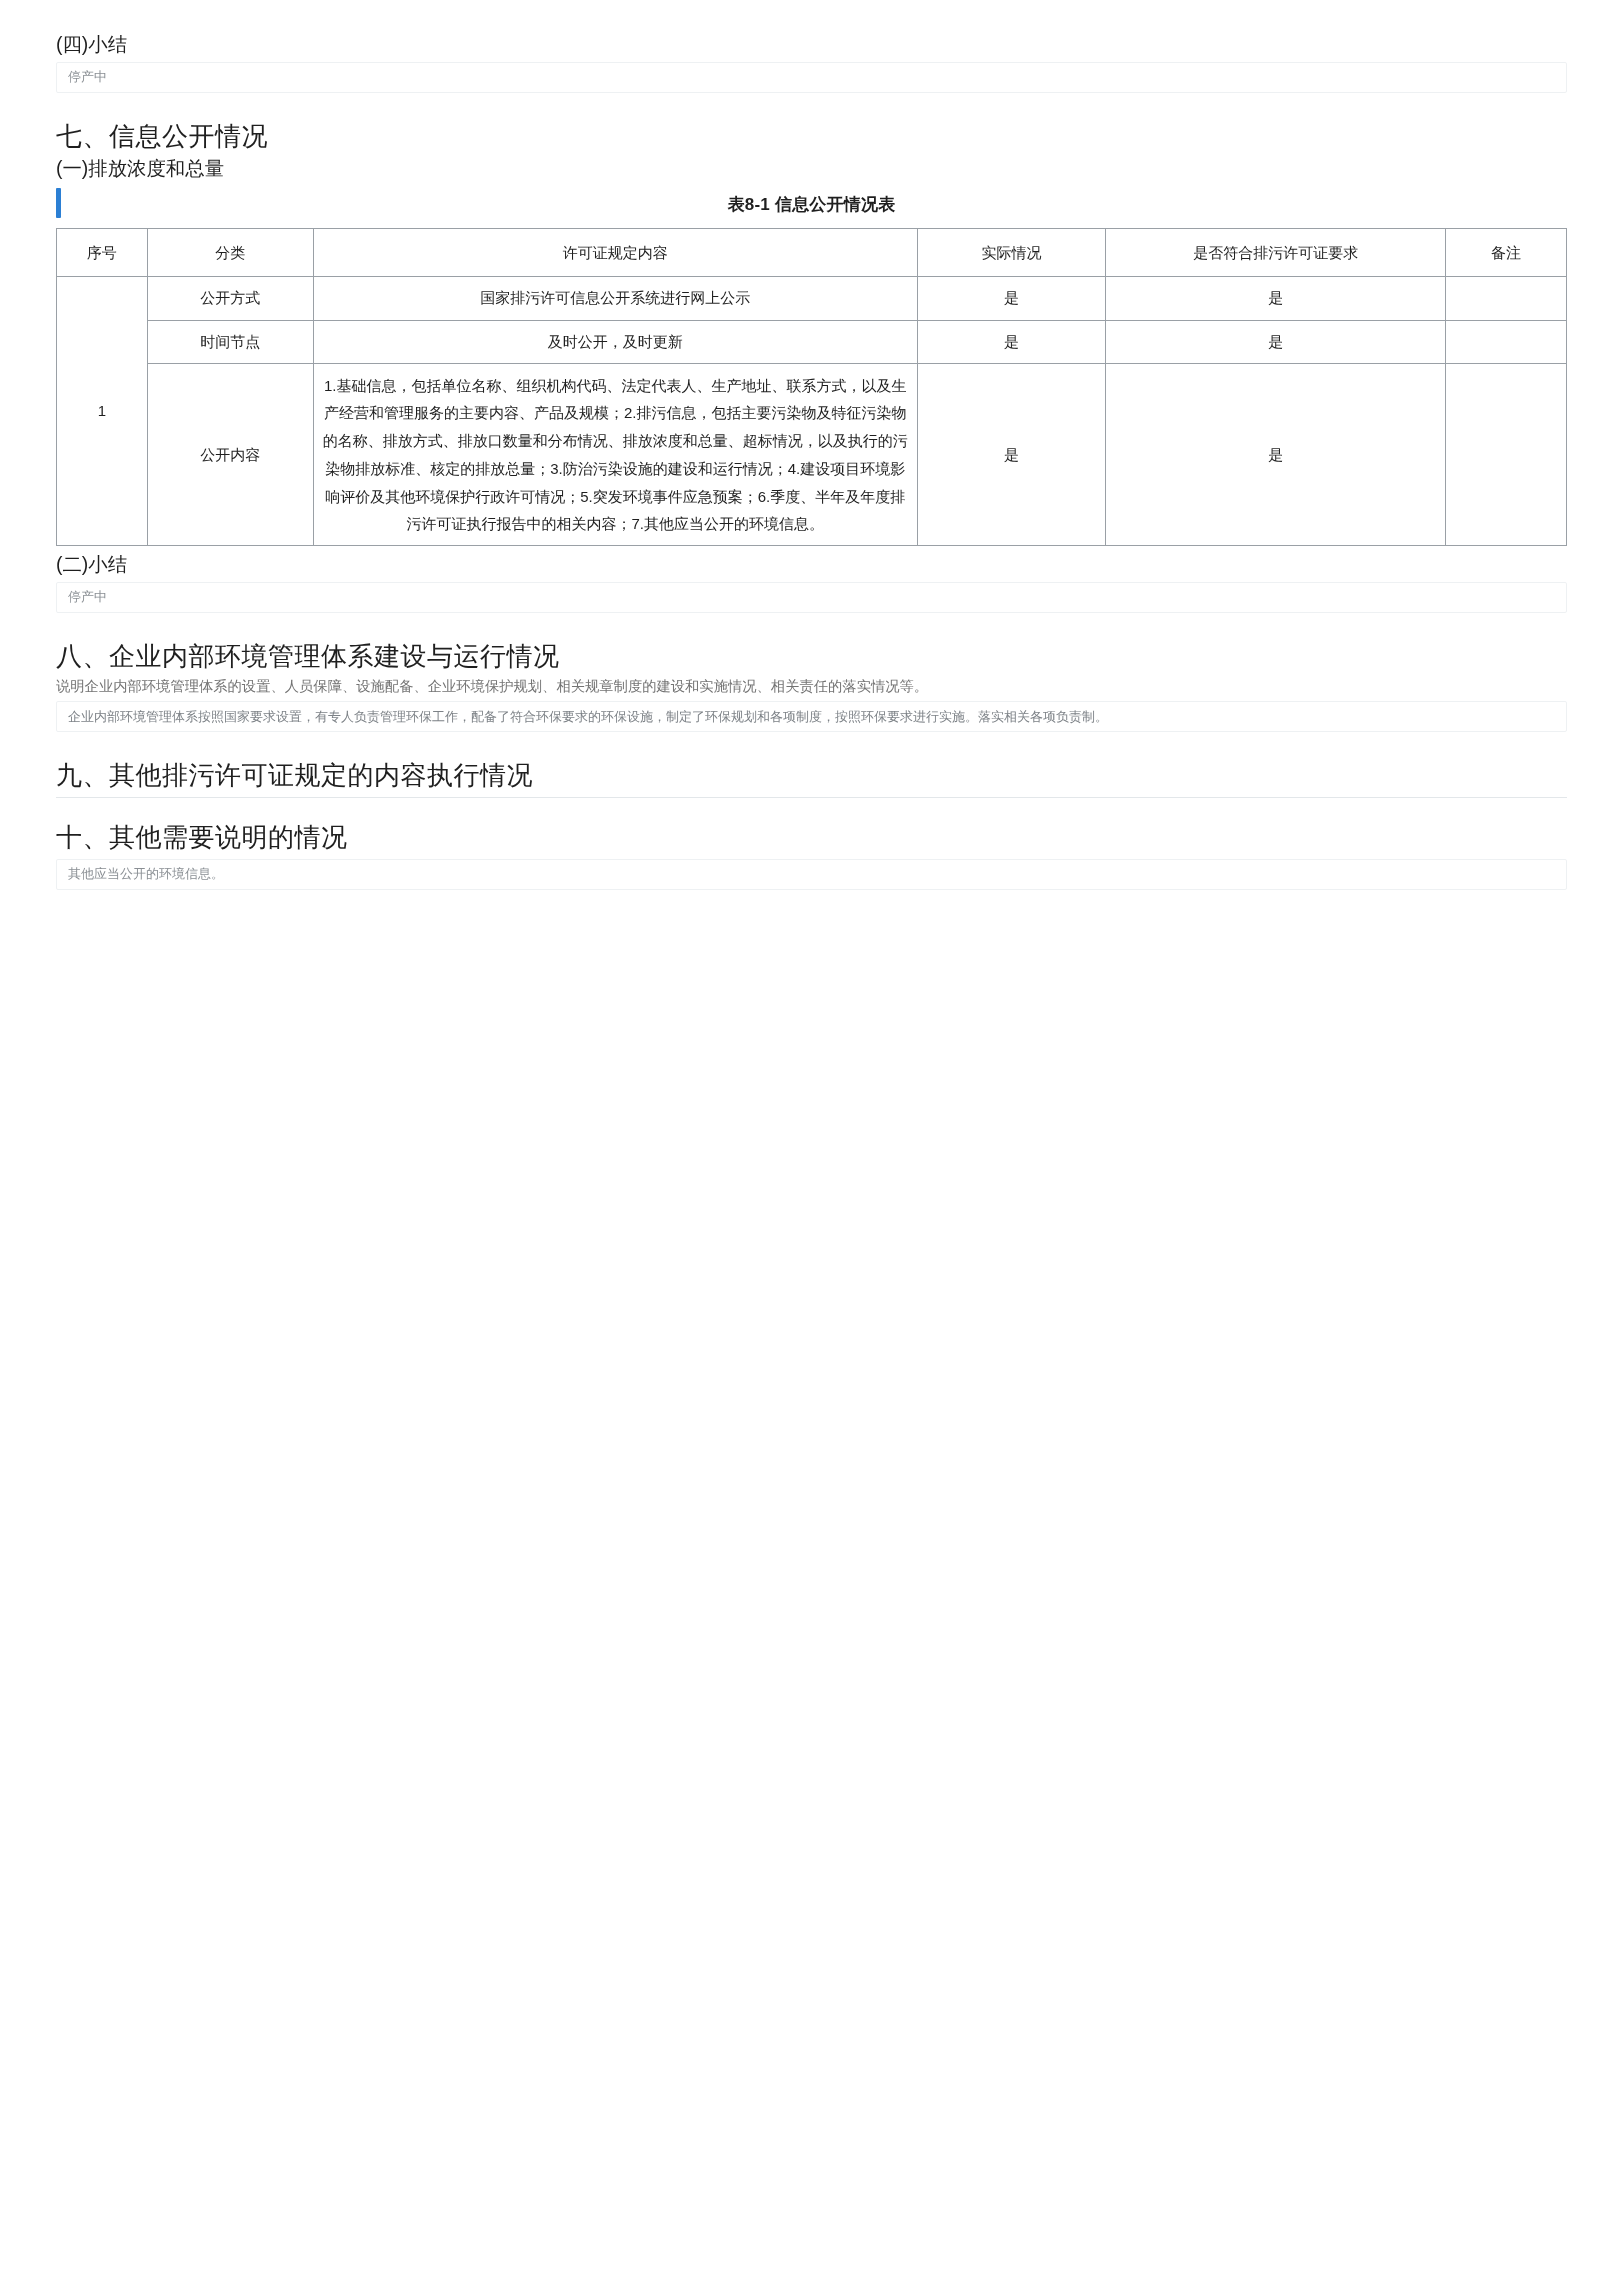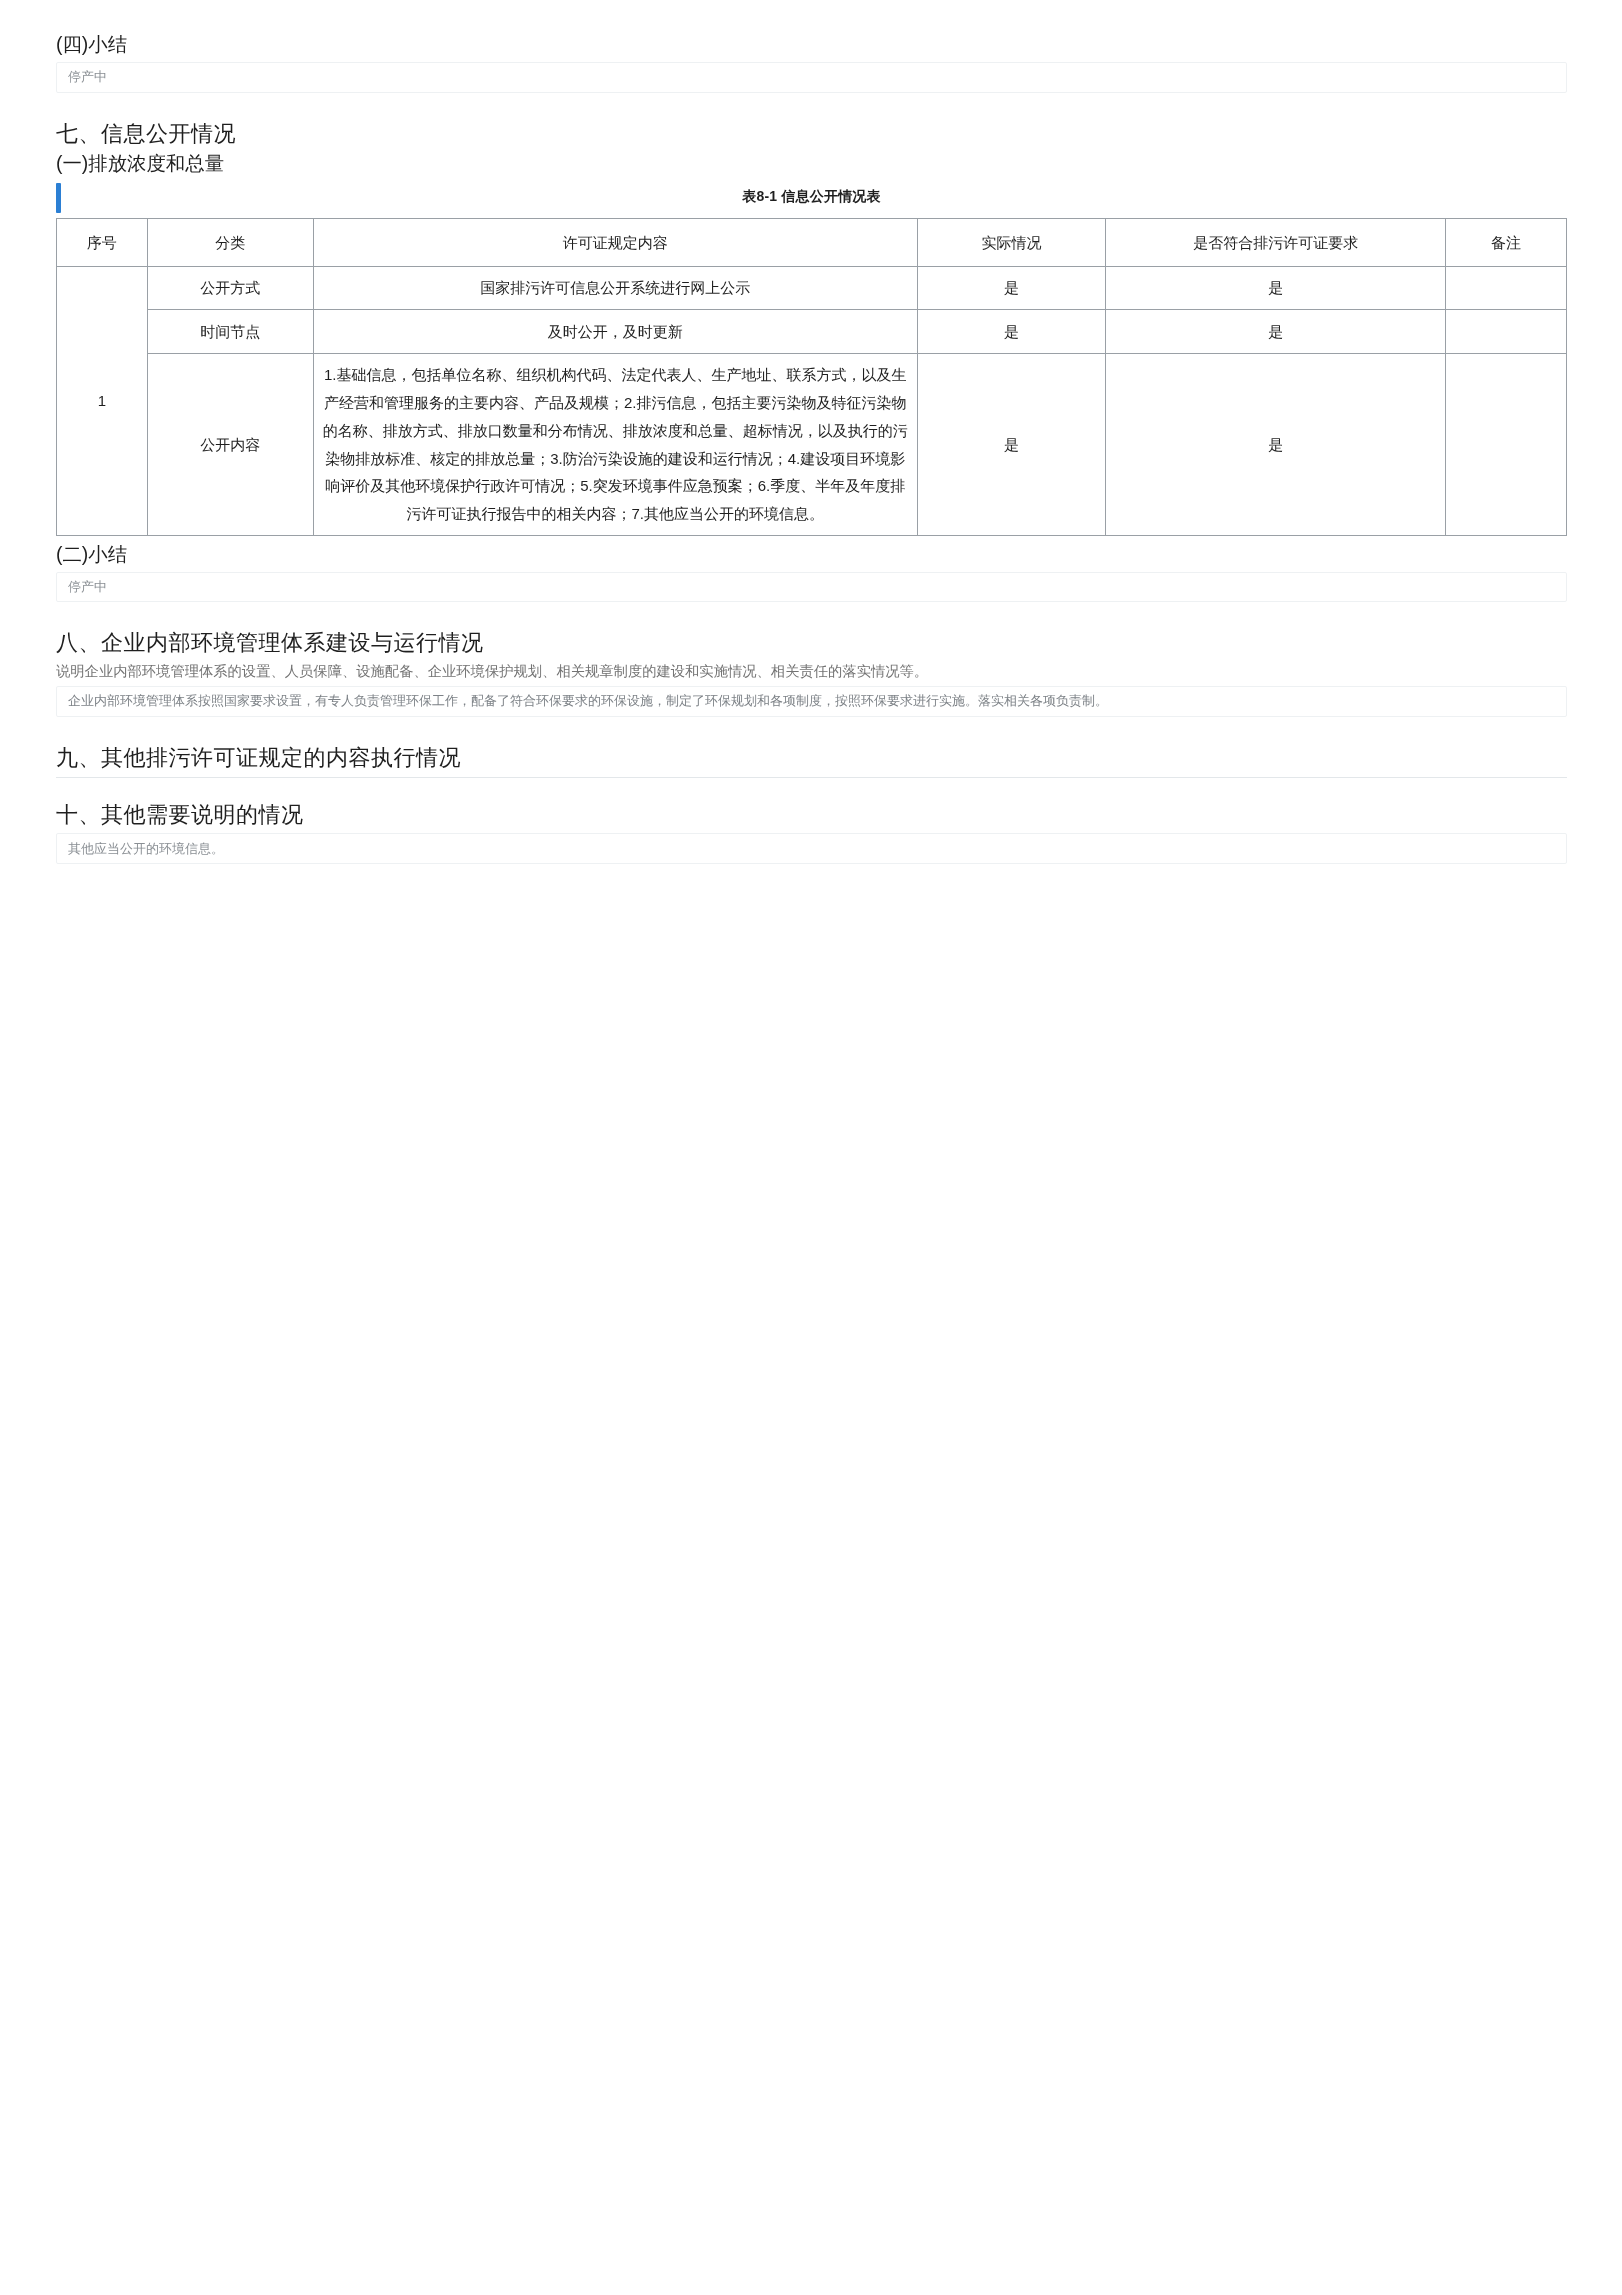--- a/index.html
+++ b/index.html
@@ -23,21 +23,21 @@
 
   
   .sub-heading {
     font-size: 19.4px;
     line-height: 1.3;
     color: #1f1f1f;
     margin: 0 0 4.6px 0;
     font-weight: 400;
   }
   .section-heading {
-    font-size: 22px;
+    font-size: 26px;
     line-height: 1.3;
     color: #1f1f1f;
     font-weight: 400;
     margin: 0 0 2.8px 0;
     letter-spacing: 0.5px;
   }
   .section-heading-underline {
     border-bottom: 0.9px solid #e3e7ea;
     margin: 4.6px 0 7.4px 0;
     height: 0;
@@ -79,21 +79,21 @@
     position: absolute;
     left: 0;
     top: -5.6px;
     width: 4.6px;
     height: 30.5px;
     background: #2b7fd4;
     border-radius: 0.9px;
   }
   .table-title {
     display: inline-block;
-    font-size: 14px;
+    font-size: 17px;
     font-weight: bold;
     color: #1f1f1f;
     letter-spacing: 0.2px;
   }
 
   
   table.doc-table {
     border-collapse: collapse;
     width: 100%;
     table-layout: fixed;

